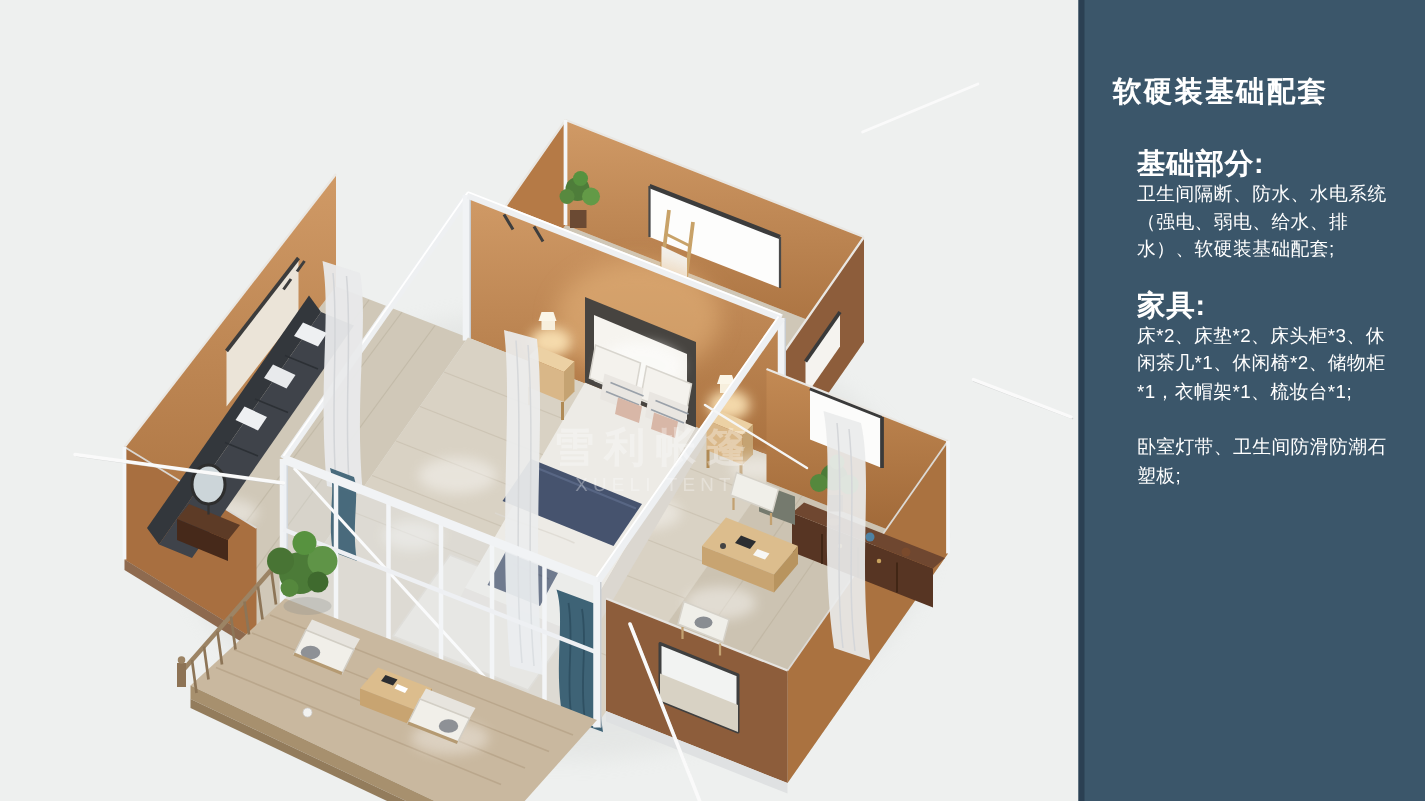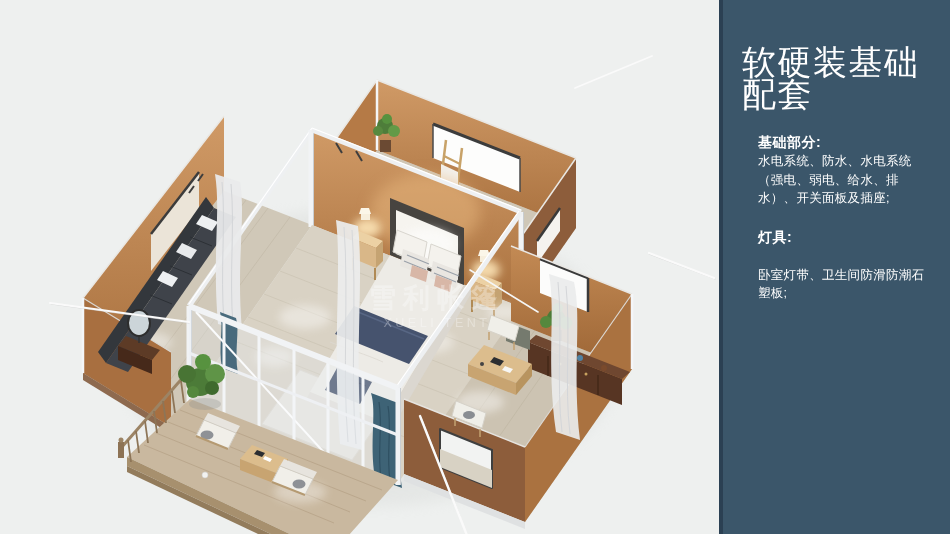--- a/index.html
+++ b/index.html
@@ -3,24 +3,24 @@
 <meta charset="utf-8">
 <style>
   html,body{margin:0;padding:0;background:#dddddd;}
   .slide{position:relative;width:950px;height:534px;overflow:hidden;background:#eef0ef;
          font-family:"Liberation Sans","DejaVu Sans",sans-serif;}
   .render-area{position:absolute;left:0;top:12px;width:719px;height:534px;}
   .render-area svg{display:block;}
   .panel{position:absolute;left:719px;top:0;width:231px;height:534px;box-sizing:border-box;
          background:#3b566a;border-left:4px solid #2b4053;color:#ffffff;
          padding:46px 14px 0 19px;}
-  .panel h1{margin:0;font-size:34px;line-height:32px;font-weight:normal;letter-spacing:1.5px;}
+  .panel h1{margin:0;font-size:19px;line-height:32px;font-weight:bold;letter-spacing:1.5px;}
   .panel section{margin:19px 0 0 16px;}
   .panel section:first-of-type{margin-top:22px;}
-  .panel h2{margin:0;font-size:14px;line-height:20px;font-weight:bold;letter-spacing:.5px;}
+  .panel h2{margin:0;font-size:19px;line-height:20px;font-weight:bold;letter-spacing:.5px;}
   .panel p{margin:0;width:172px;font-size:12.5px;line-height:18.5px;letter-spacing:.3px;}
 </style>
 </head>
 <body>
 
 <div class="slide">
 
   <div class="render-area">
   <svg width="719" height="534" viewBox="0 0 719 534" xmlns="http://www.w3.org/2000/svg">
     <defs>
@@ -315,26 +315,29 @@
       <text x="437" y="315" font-size="12.5" letter-spacing="3.5">XUELI TENT</text>
     </g>
   </svg>
   </div>
 
   <div class="panel">
     <h1>软硬装基础配套</h1>
 
     <section>
       <h2>基础部分:</h2>
-      <p>水电系统、防水、水电系统（强电、弱电、给水、排水）、开关面板及插座;</p>
+      <p>卫生间隔断、防水、水电系统（强电、弱电、给水、排水）、软硬装基础配套;</p>
     </section>
 
-
     <section>
-      <h2>灯具:</h2>
+      <h2>家具:</h2>
+      <p>床*2、床垫*2、床头柜*3、休闲茶几*1、休闲椅*2、储物柜*1，衣帽架*1、梳妆台*1;</p>
+    </section>
+
+    <section>
     </section>
 
 
     <section>
       <p>卧室灯带、卫生间防滑防潮石塑板;</p>
     </section>
   </div>
 
 </div>
 

